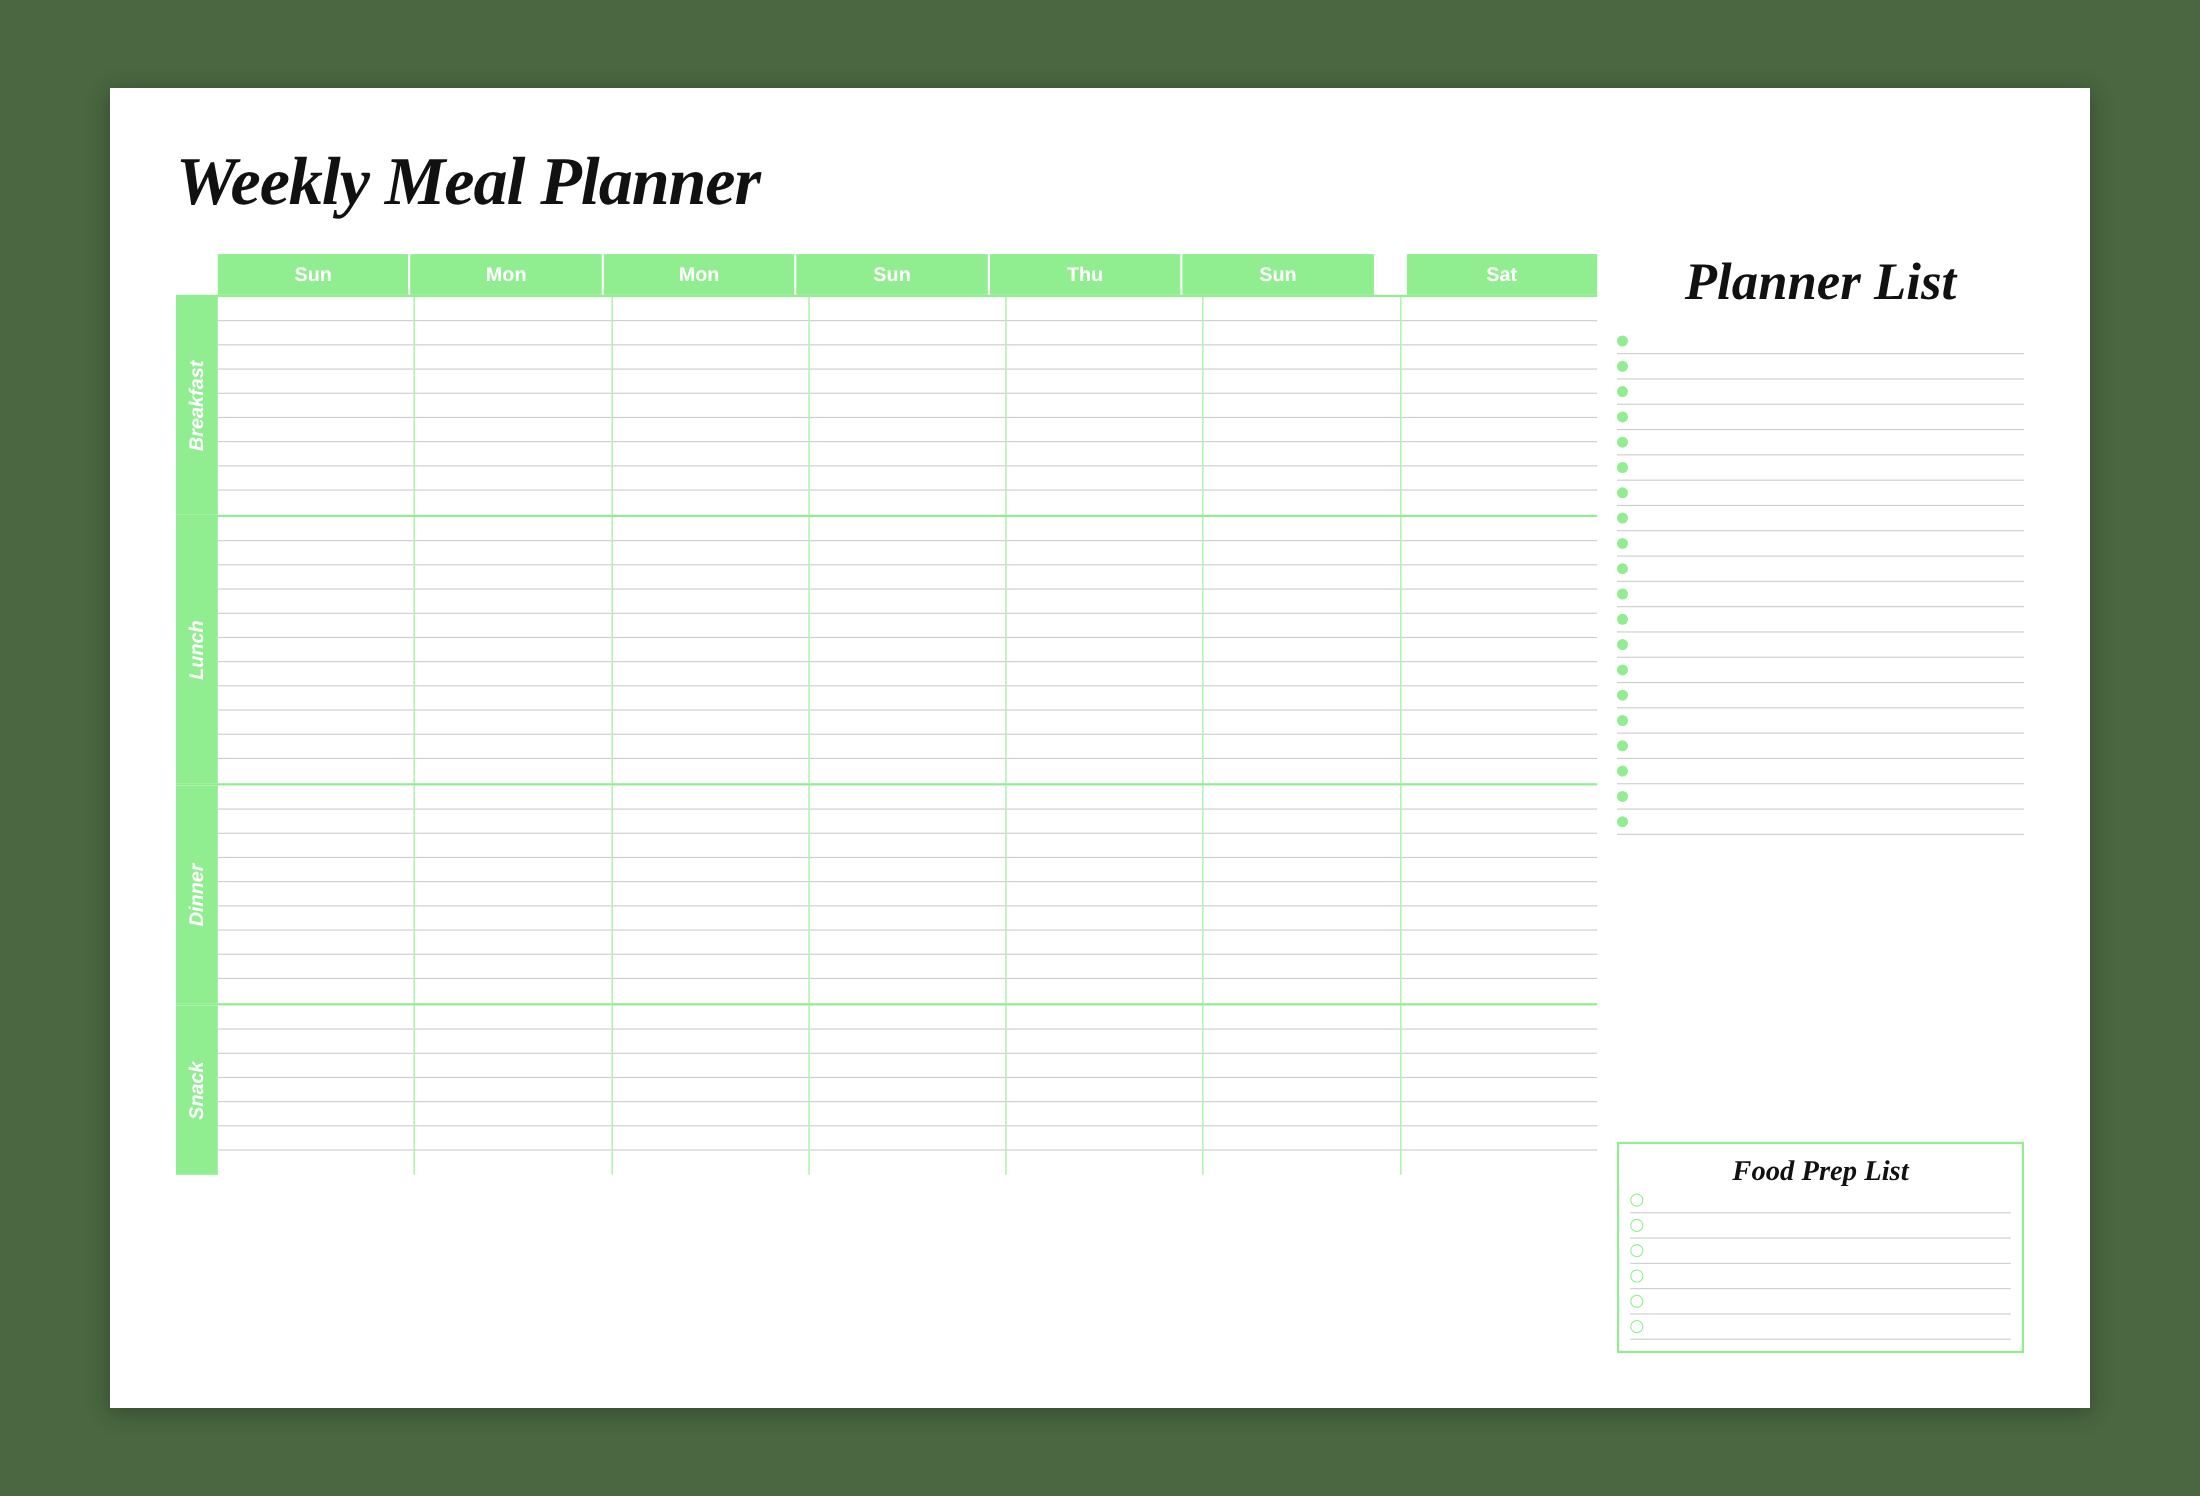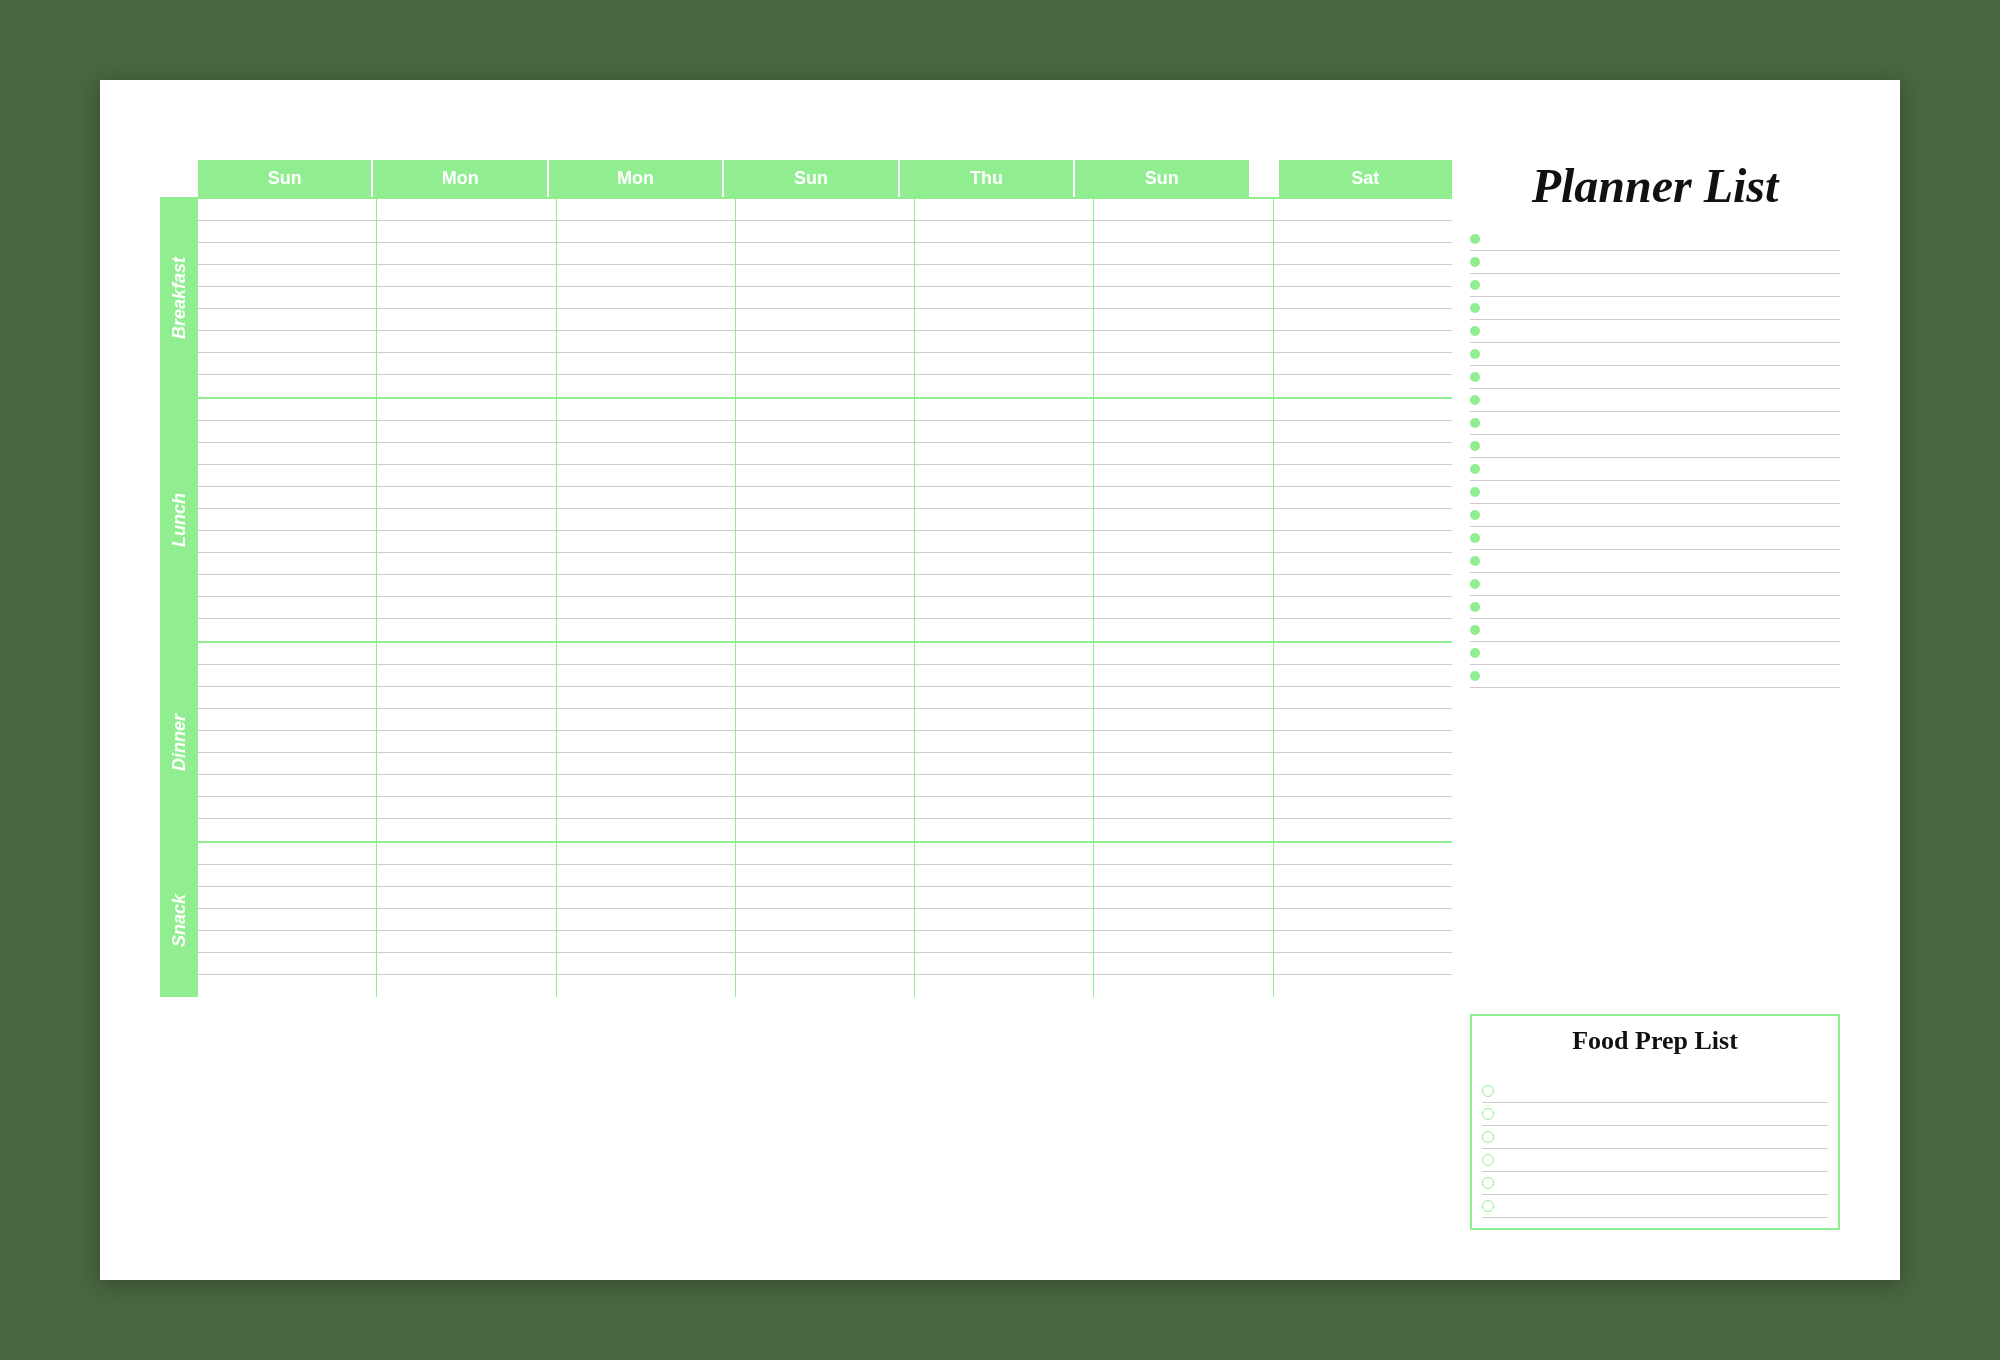--- a/index.html
+++ b/index.html
@@ -155,23 +155,24 @@
     }
 
     .food-prep-box {
       border: 2px solid #90ee90;
       padding: 10px;
     }
     .food-prep-title {
       font-family: 'Georgia', serif;
       font-size: 26px;
       font-weight: bold;
+      font-style: italic;
       text-align: center;
       color: #111;
-      margin-bottom: 24px;
+      margin-bottom: 0;
     }
     .prep-item {
       display: flex;
       align-items: center;
       gap: 8px;
       padding: 4px 0;
       border-bottom: 1px solid #ccc;
     }
     .circle-outline {
       width: 12px;
@@ -183,20 +184,21 @@
     .prep-line {
       flex: 1;
       height: 14px;
     }
   </style>
 </head>
 <body>
 
 <div class="page">
   <div class="header">
+    <div class="title">Weekly Meal Planner</div>
   </div>
 
   <div class="main-content">
 
     <div class="planner">
 
       <div class="day-headers">
         <div class="day-header">Sun</div>
         <div class="day-header">Mon</div>
         <div class="day-header">Mon</div>

